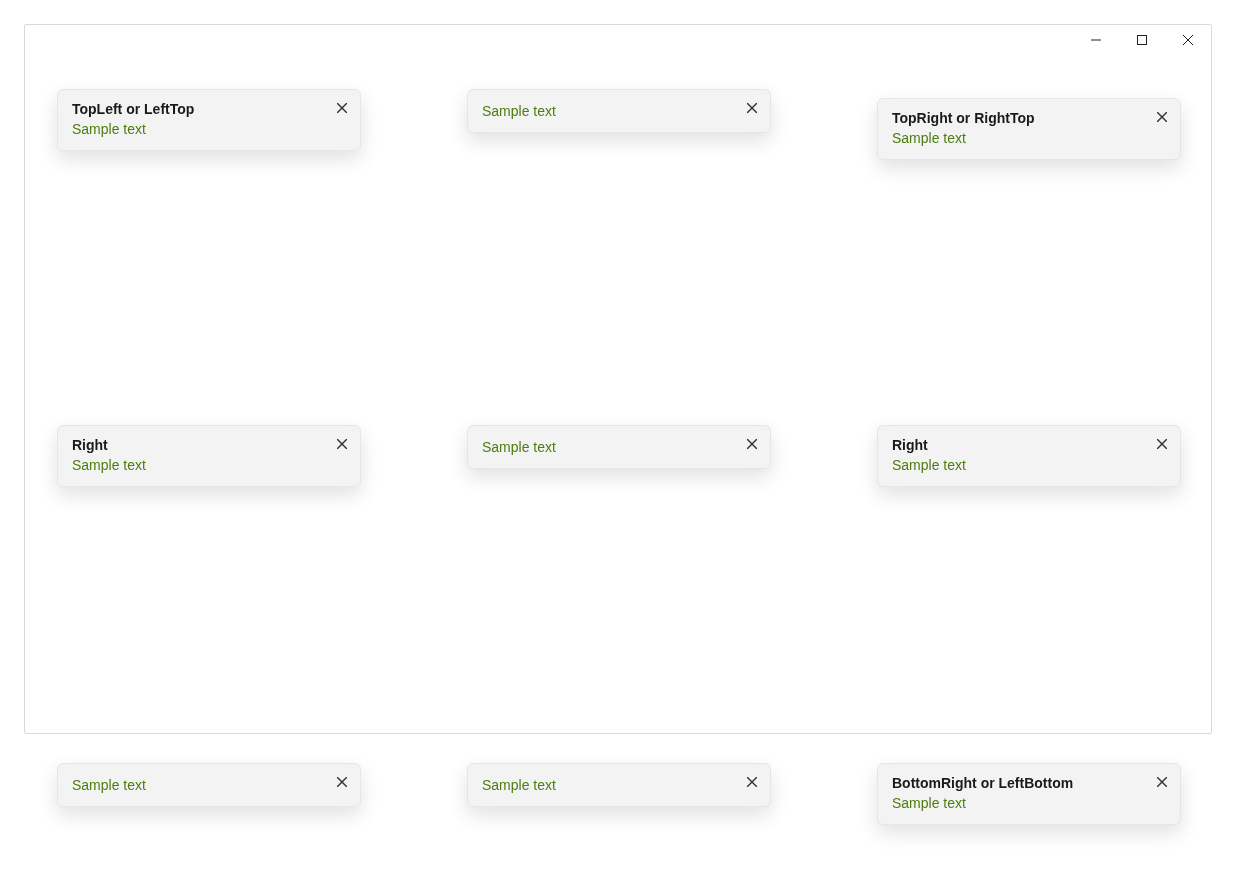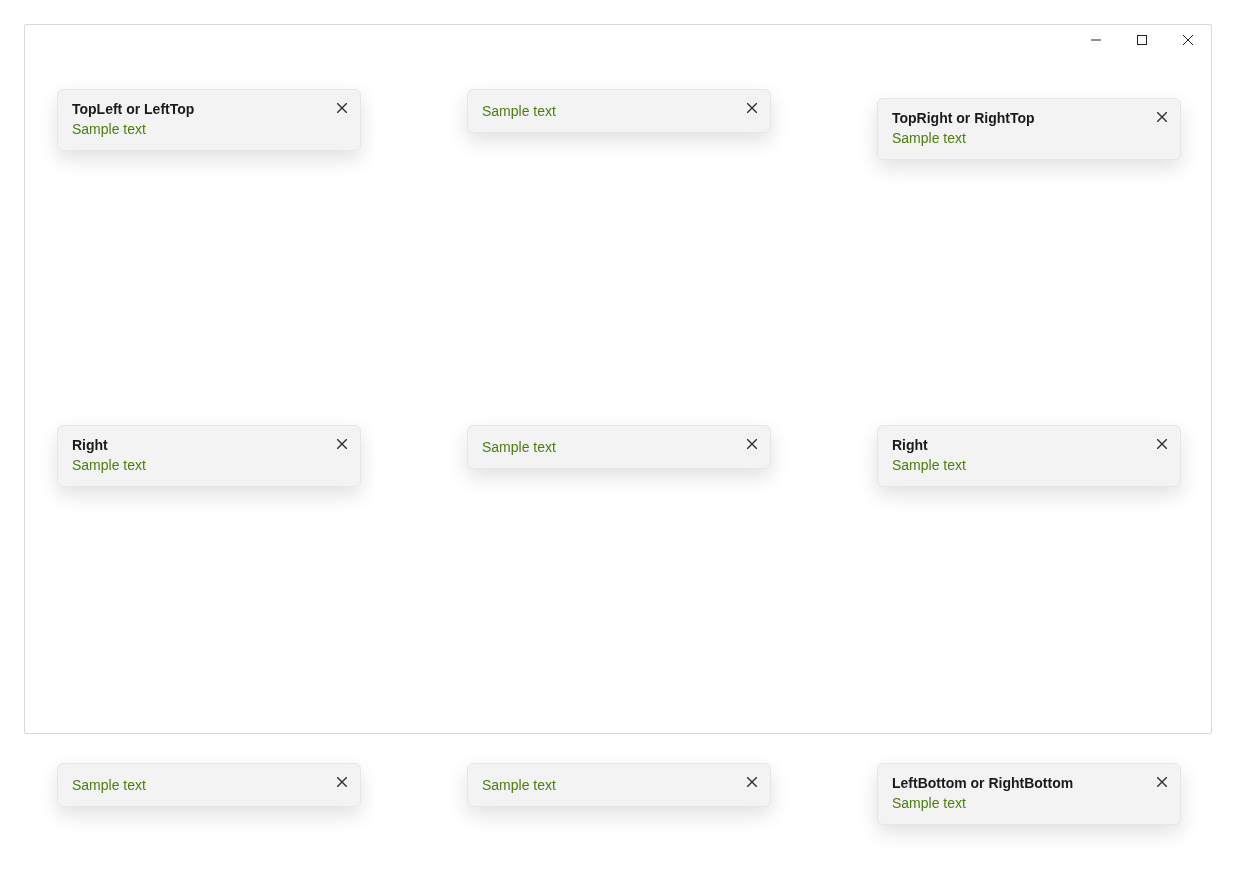--- a/index.html
+++ b/index.html
@@ -214,21 +214,21 @@
       <div class="snackbar-body">Sample text</div>
       <div class="snackbar-close">
         <svg viewBox="0 0 10 10">
             <line x1="0" y1="0" x2="10" y2="10"></line>
             <line x1="10" y1="0" x2="0" y2="10"></line>
           </svg>
       </div>
     </div>
 
     <div class="snackbar pos-br">
-      <div class="snackbar-title">LeftBottom or RightBottom</div>
+      <div class="snackbar-title">BottomRight or LeftBottom</div>
       <div class="snackbar-body">Sample text</div>
       <div class="snackbar-close">
         <svg viewBox="0 0 10 10">
             <line x1="0" y1="0" x2="10" y2="10"></line>
             <line x1="10" y1="0" x2="0" y2="10"></line>
           </svg>
       </div>
     </div>
 
   </div>

